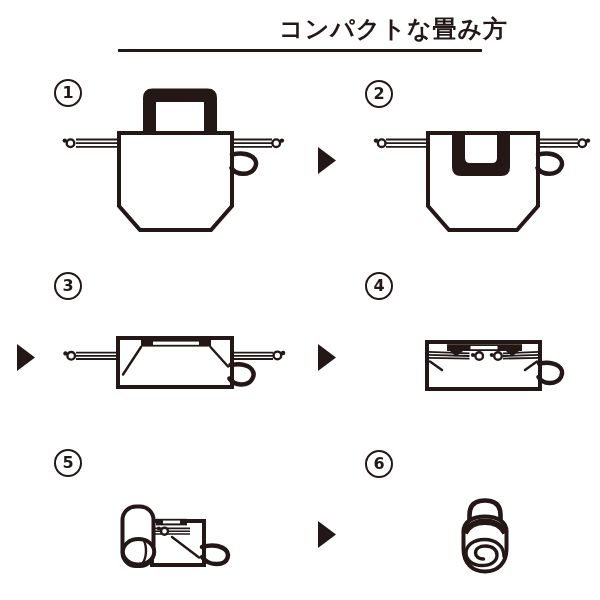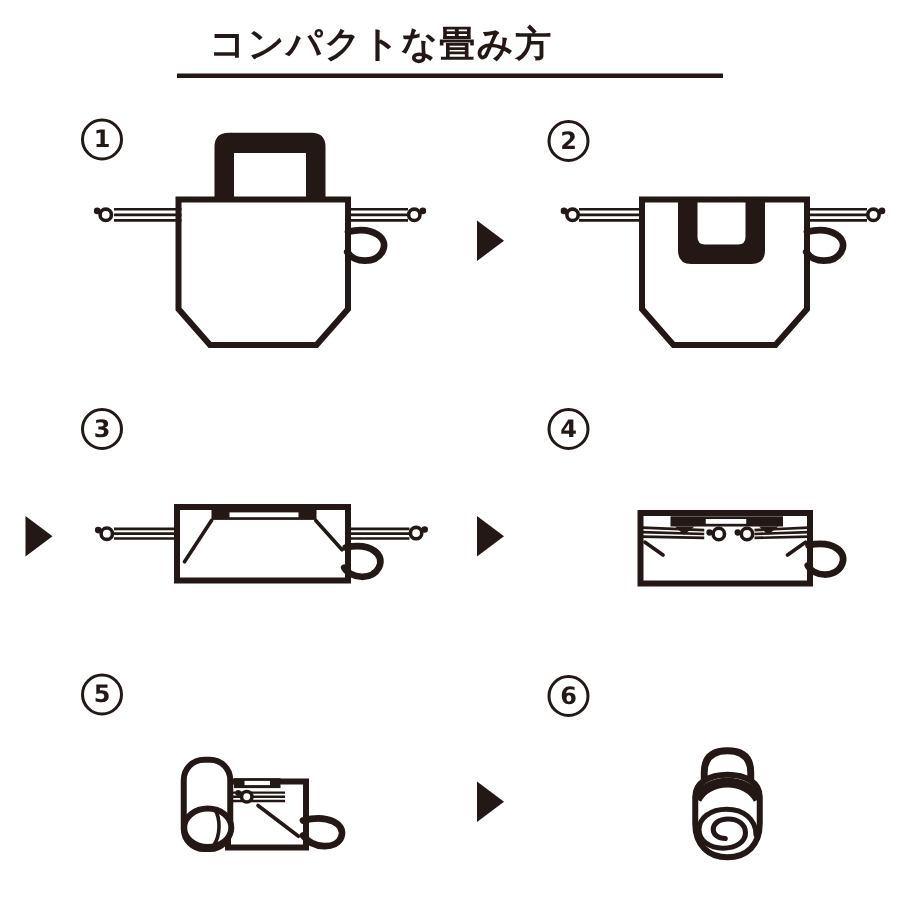--- a/index.html
+++ b/index.html
@@ -11,21 +11,21 @@
     width: 600px;
     height: 600px;
     background: var(--bg);
     overflow: hidden;
   }
   .page-title {
     position: absolute;
     top: 13px;
     left: 0;
     width: 508px;
-    text-align: center;
+    text-align: right;
     font-size: 24px;
     font-weight: 800;
     letter-spacing: 1px;
     color: var(--line);
   }
   .title-rule {
     position: absolute;
     left: 118px;
     top: 49px;
     width: 364px;

